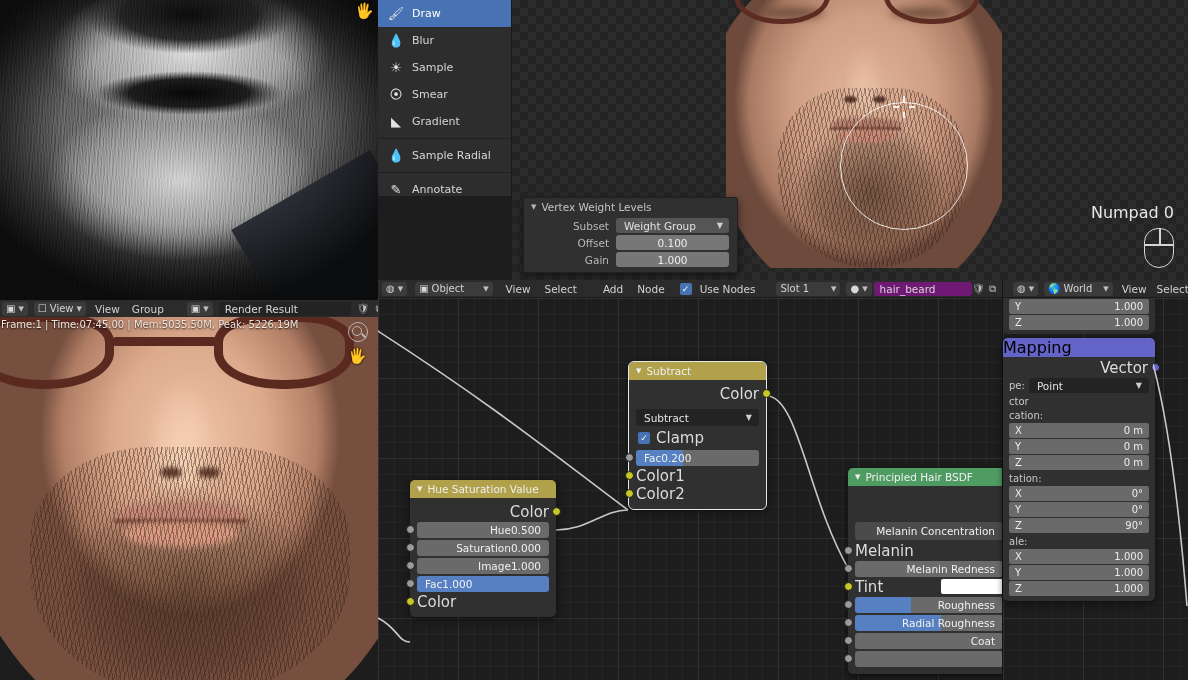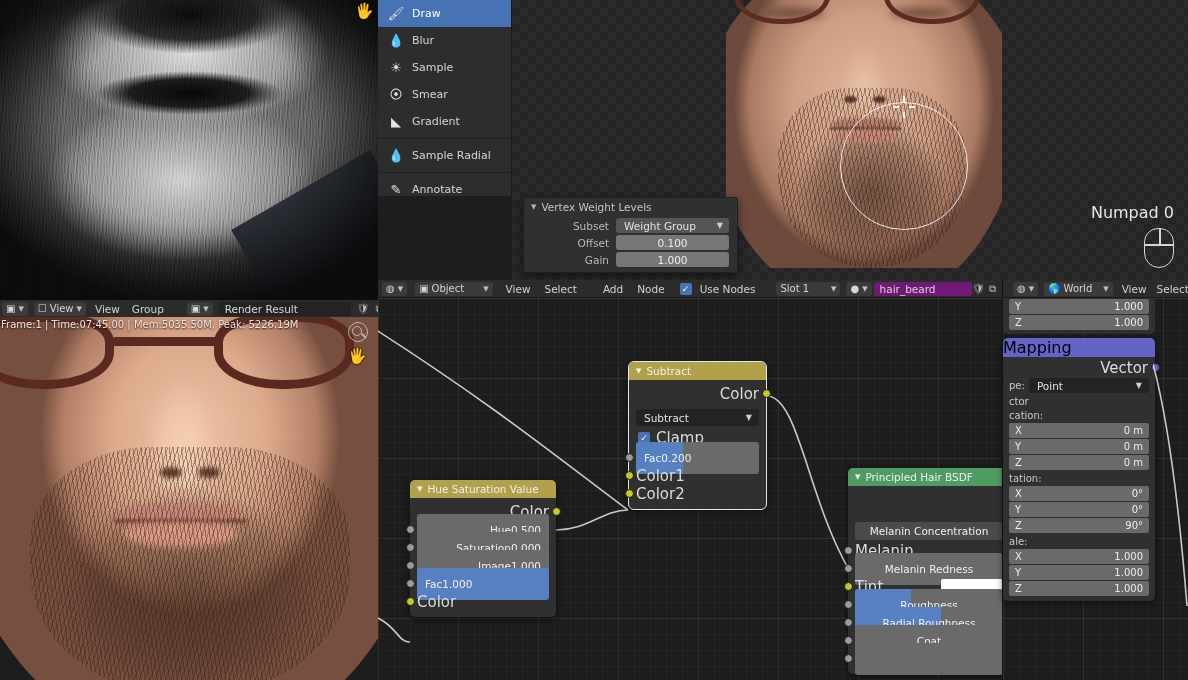--- a/index.html
+++ b/index.html
@@ -261,26 +261,26 @@
   .nrow { display:flex; align-items:center; height: 17px; margin: 1px 7px; position: relative; }
   .nrow.out { justify-content: flex-end; }
   .sock { position:absolute; width:9px; height:9px; border-radius:50%; border:1px solid #1a1a1a; top: 4px; }
   .sock.in  { left: -11.5px; }
   .sock.out { right: -11.5px; }
   .sock.color { background:#c7c729; }
   .sock.gray  { background:#9a9a9a; }
   .sock.vector{ background:#6363c7; }
   .nlabel { color:#dcdcdc; font-size: 15px; }
   .nfield {
-    flex: 1; height: 32px; border-radius: 3px; background: #6a6a6a;
+    flex: 1; height: 16px; border-radius: 3px; background: #6a6a6a;
     display:flex; align-items:center; justify-content:space-between;
     padding: 0 8px; color:#f0f0f0; font-size: 10.5px;
   }
   .nfield .fl { flex:1; text-align:right; }
-  .nfield.named { justify-content: center; }
+  .nfield.named { justify-content: flex-end; }
   .nfield.named .fl { text-align:left; flex:none; }
   .nfield.slider { background: linear-gradient(90deg,#5680c2 0 100%); }
   .nfield.sliderpart {
     background: linear-gradient(90deg,#5680c2 0 38%, #6a6a6a 38% 100%);
   }
   .nfield.lbl-left { justify-content: flex-start; }
   .ndrop {
     flex:1; height:17px; border-radius:3px; background:#232323; color:#e4e4e4;
     font-size: 10.5px; display:flex; align-items:center; padding: 0 8px; position: relative;
   }

